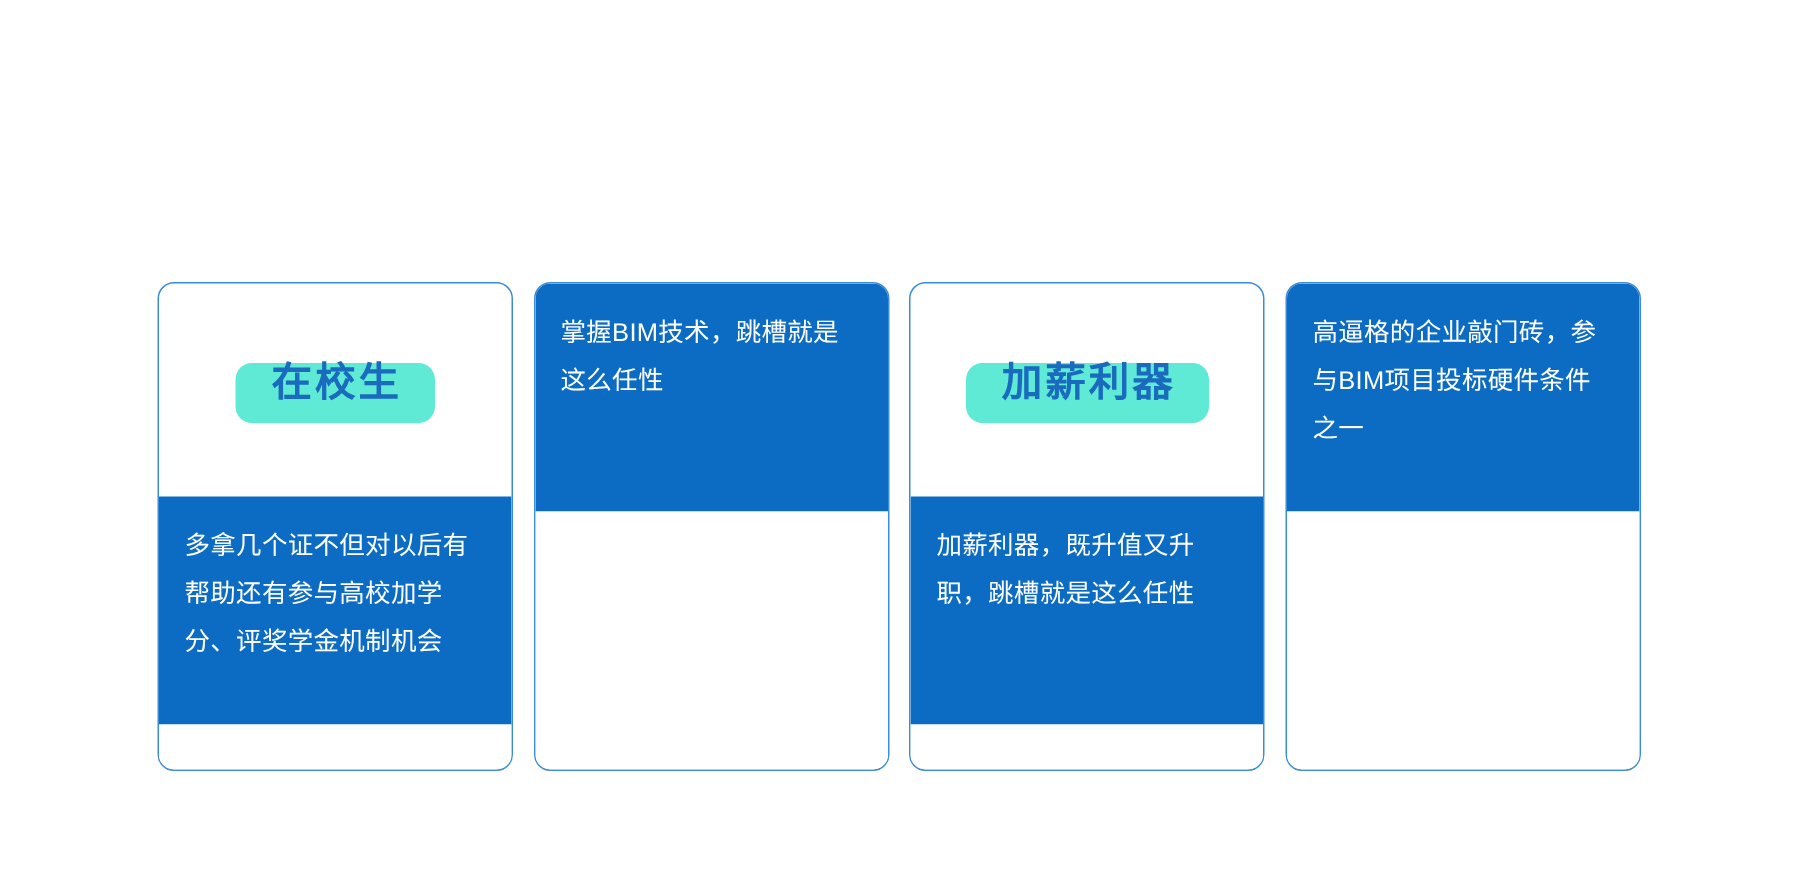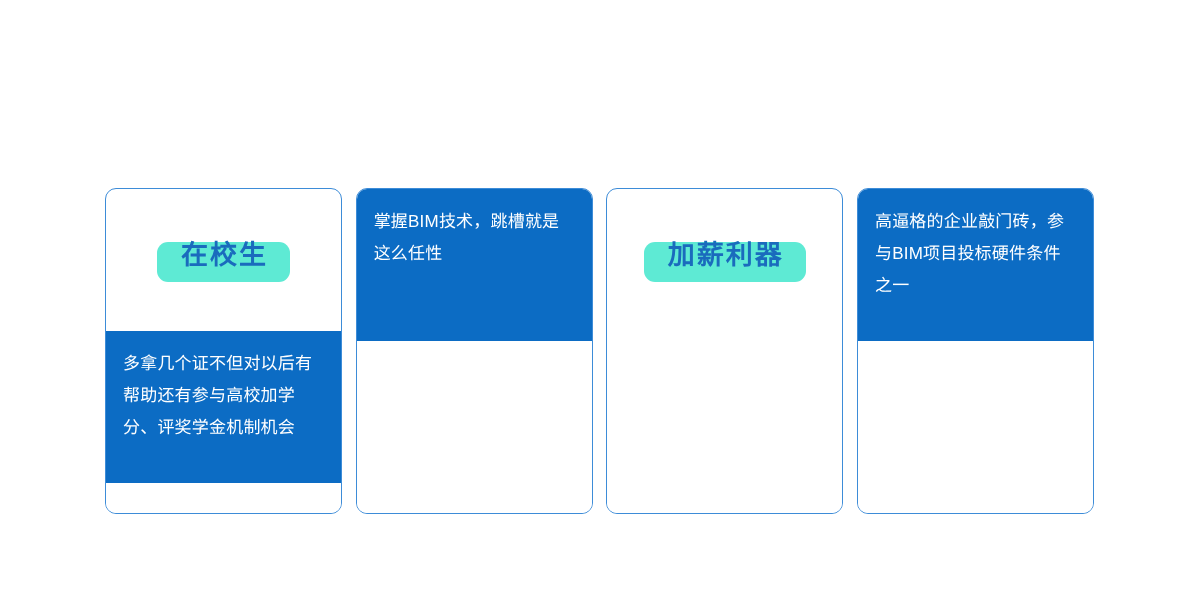--- a/index.html
+++ b/index.html
@@ -153,20 +153,23 @@
       </div>
       <div class="card-foot"></div>
     </div>
 
     <div class="card">
       <div class="card-head">
         <div class="badge">
           <span class="badge-text">加薪利器</span>
         </div>
       </div>
+      <div class="card-body">
+        <div class="card-body-text">加薪利器，既升值又升职，跳槽就是这么任性</div>
+      </div>
       <div class="card-foot"></div>
     </div>
 
     <div class="card">
       <div class="card-body">
         <div class="card-body-text">高逼格的企业敲门砖，参与BIM项目投标硬件条件之一</div>
       </div>
       <div class="card-foot"></div>
     </div>
 

